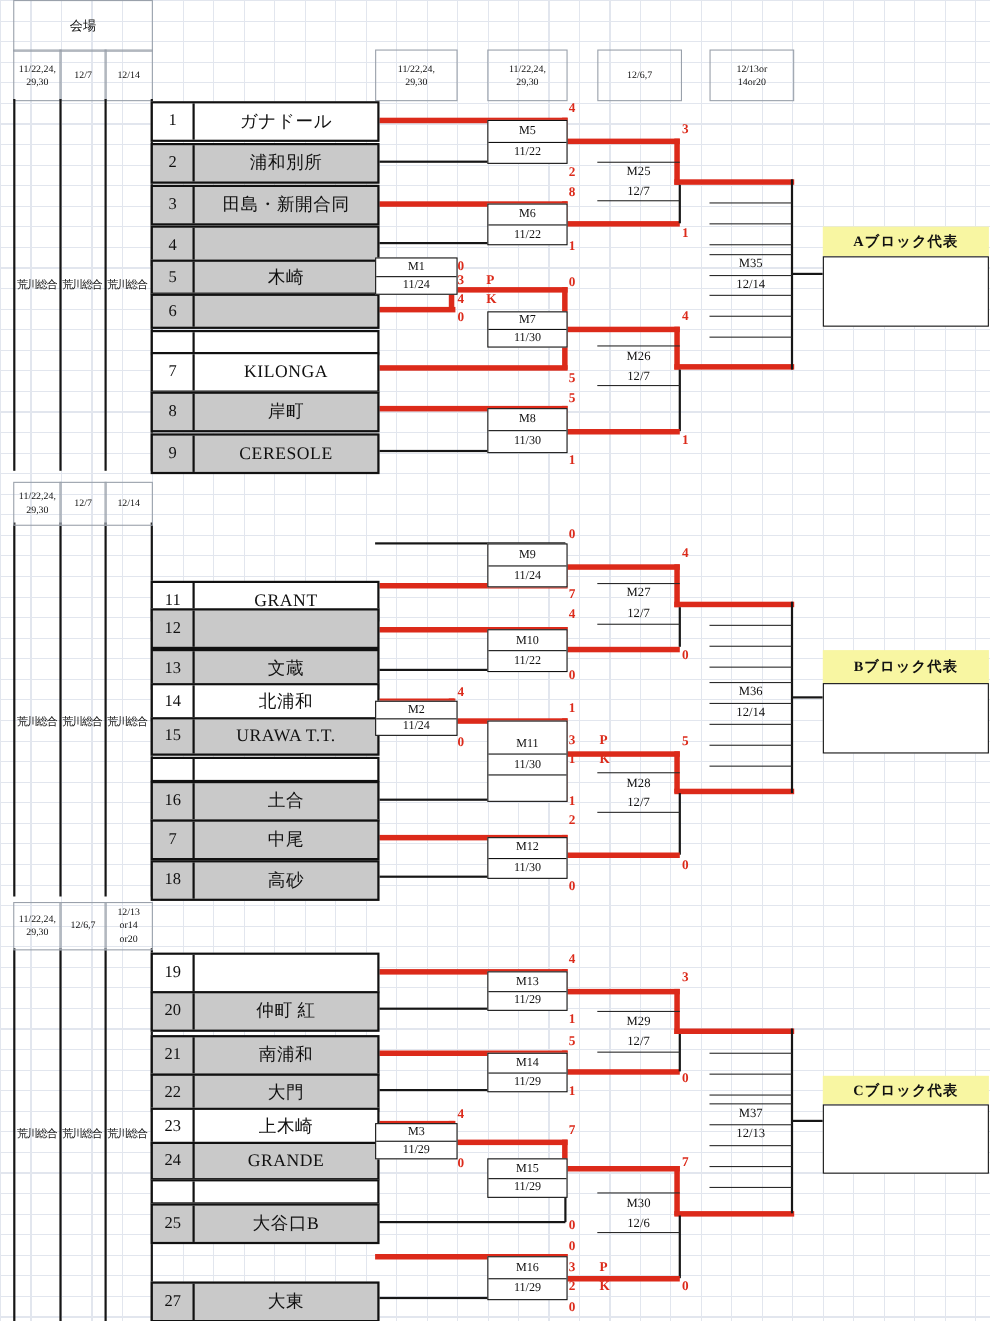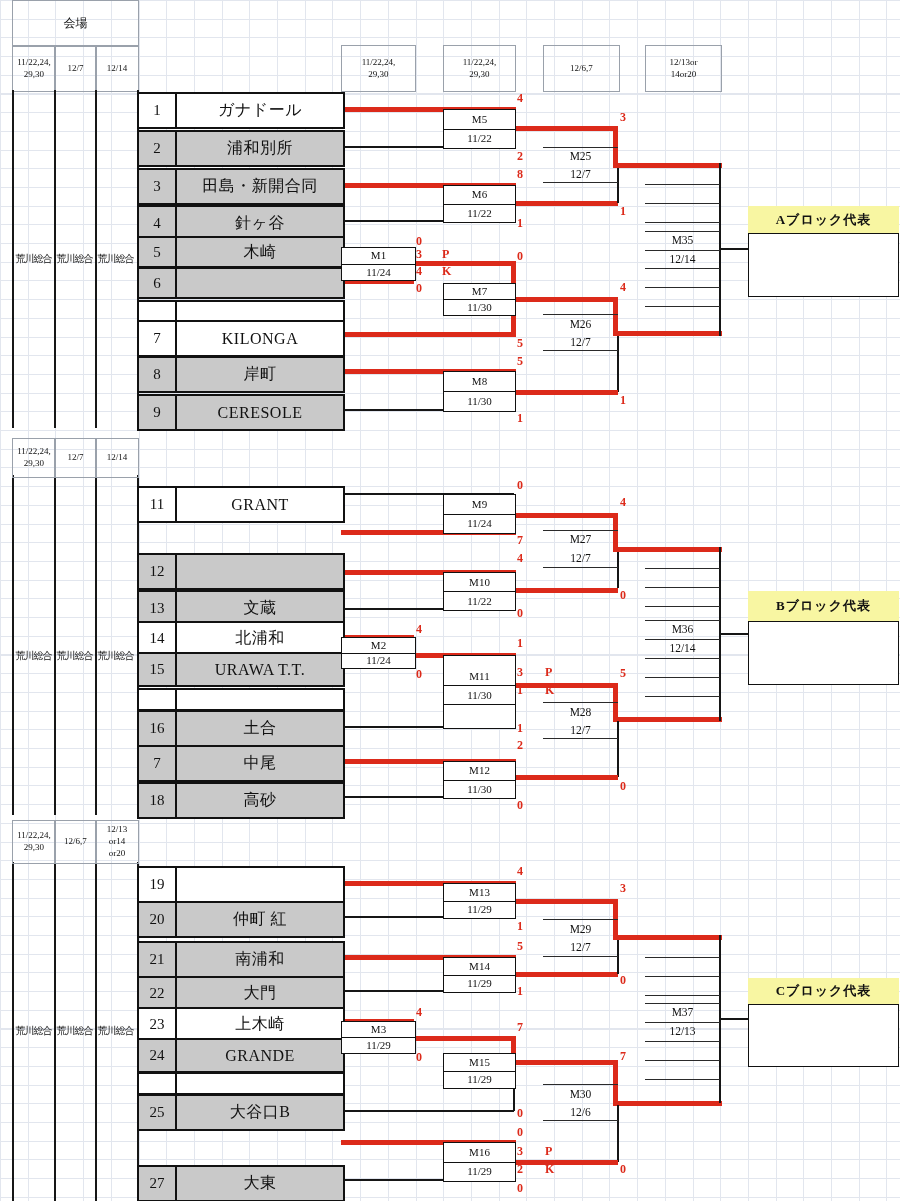--- a/index.html
+++ b/index.html
@@ -139,21 +139,20 @@
   <div class="tr g" style="top:130px">
       <span class="tno">2</span>
       <span class="tnm">浦和別所</span>
     </div>
   <div class="tr g" style="top:168px">
       <span class="tno">3</span>
       <span class="tnm">田島・新開合同</span>
     </div>
   <div class="tr g" style="top:205px">
       <span class="tno">4</span>
-      <span class="tnm">針ヶ谷</span>
     </div>
   <div class="tr g" style="top:236px;height:28px">
       <span class="tno">5</span>
       <span class="tnm">木崎</span>
     </div>
   <div class="tr g" style="top:267px;height:28px">
       <span class="tno">6</span>
     </div>
   <div class="tr" style="top:300px;height:19px">
       <span class="tno"></span>
@@ -173,21 +172,21 @@
     </div>
 
   <div class="mb" style="top:109px;height:38px">
       <span class="ml">M5</span>
       <span class="md">11/22</span>
     </div>
   <div class="mb" style="top:185px;height:36px">
       <span class="ml">M6</span>
       <span class="md">11/22</span>
     </div>
-  <div class="mb mb1" style="top:247px;height:32px">
+  <div class="mb mb1" style="top:234px;height:32px">
       <span class="ml">M1</span>
       <span class="md">11/24</span>
     </div>
   <div class="mb" style="top:283px;height:31px">
       <span class="ml">M7</span>
       <span class="md">11/30</span>
     </div>
   <div class="mb" style="top:371px;height:39px">
       <span class="ml">M8</span>
       <span class="md">11/30</span>
@@ -259,21 +258,21 @@
     <i class="lh" style="left:645px;top:568px;width:75px"></i>
     <i class="lh" style="left:645px;top:587px;width:75px"></i>
     <i class="lh" style="left:645px;top:606px;width:75px"></i>
     <i class="lh" style="left:645px;top:620px;width:75px"></i>
     <i class="lh" style="left:645px;top:639px;width:75px"></i>
     <i class="lh" style="left:645px;top:658px;width:75px"></i>
     <i class="lh" style="left:645px;top:677px;width:75px"></i>
     <i class="lh" style="left:645px;top:696px;width:75px"></i>
   </div>
 
-  <div class="tr" style="top:486px">
+  <div class="tr" style="top:528px">
       <span class="tno">11</span>
       <span class="tnm">GRANT</span>
     </div>
   <div class="tr g" style="top:553px">
       <span class="tno">12</span>
     </div>
   <div class="tr g" style="top:590px">
       <span class="tno">13</span>
       <span class="tnm">文蔵</span>
     </div>

